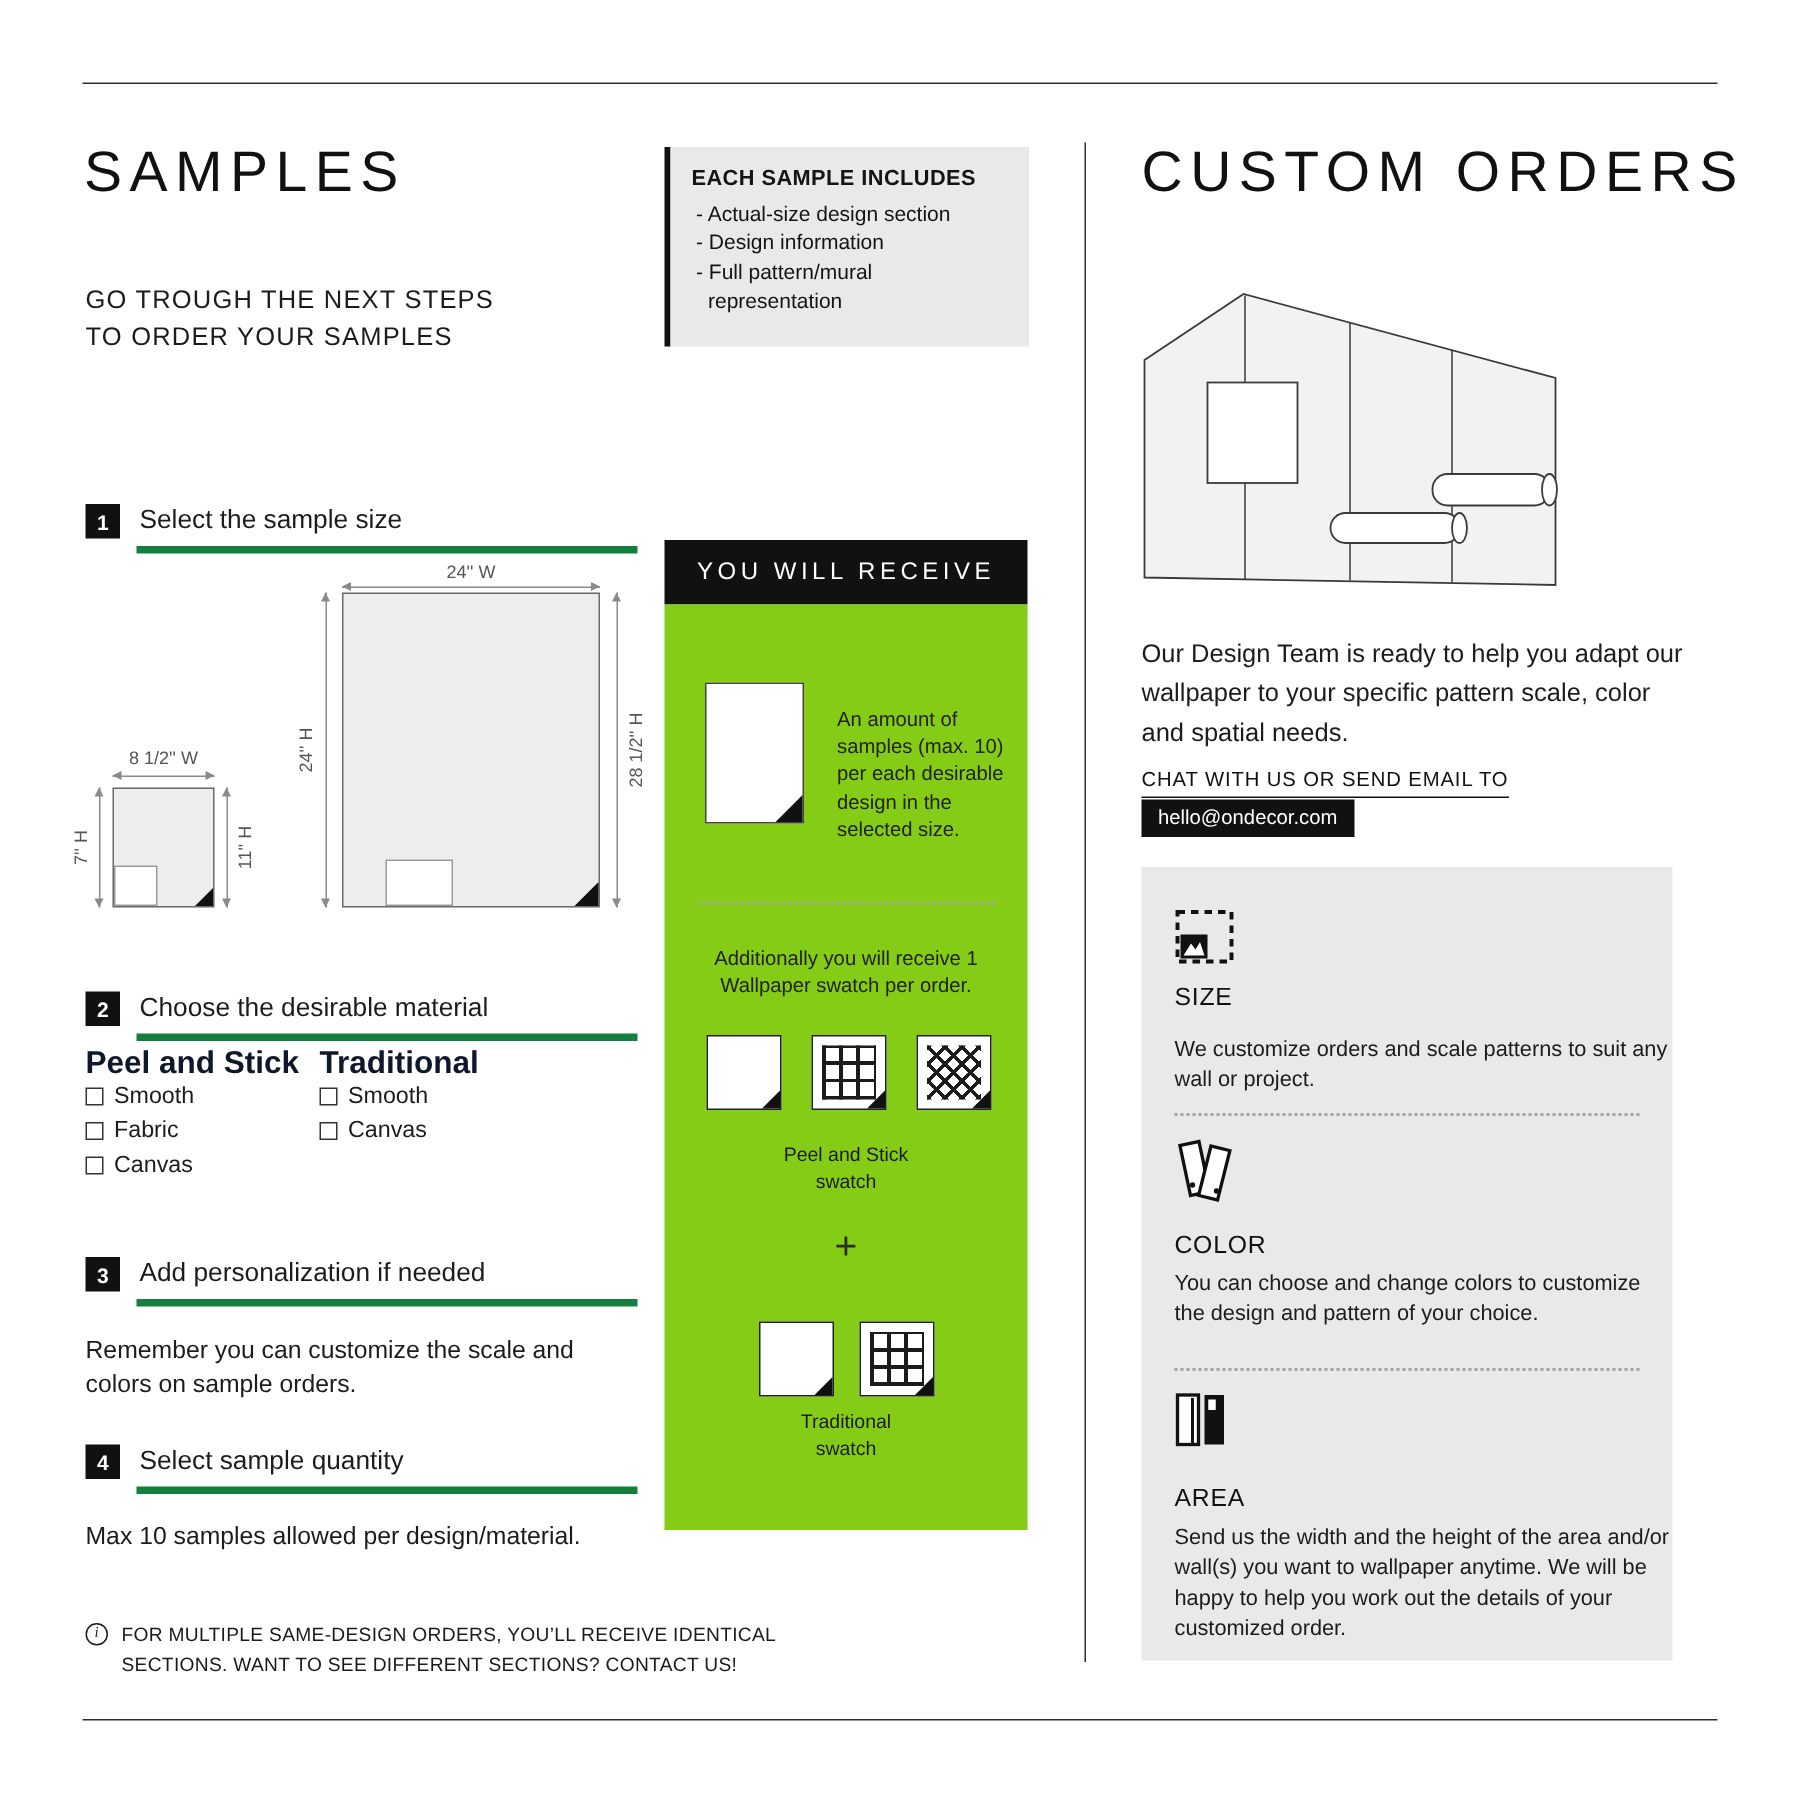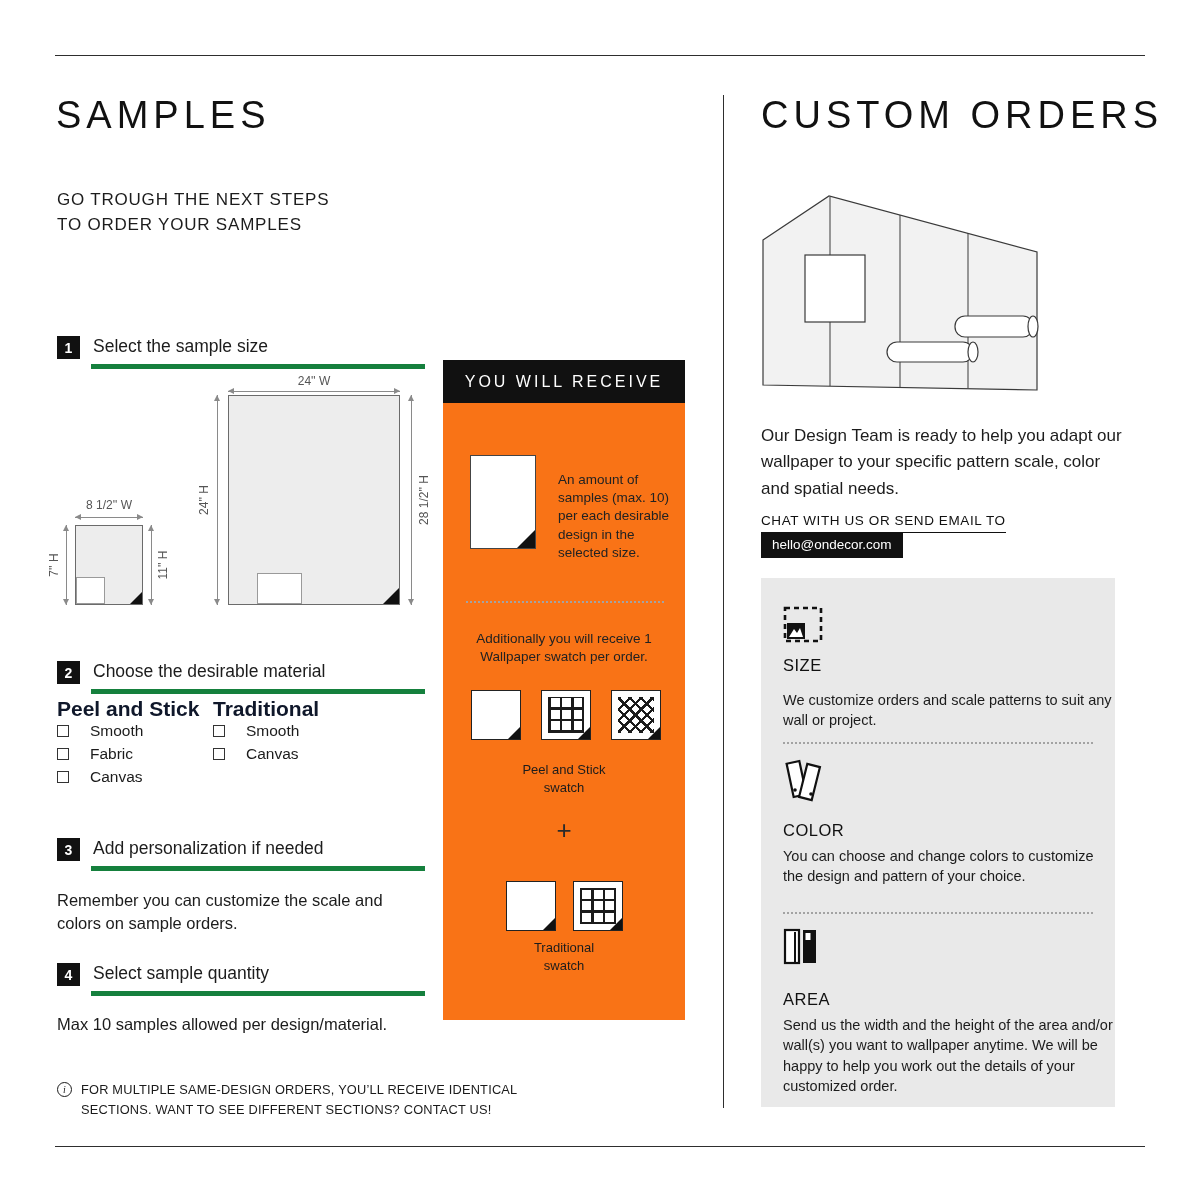--- a/index.html
+++ b/index.html
@@ -39,34 +39,34 @@
   .dim-h::after { right: 0; border-left: 6px solid #8a8a8a; }
   .dim-v { position: absolute; width: 1px; background: #8a8a8a; }
   .dim-v::before, .dim-v::after { content: ""; position: absolute; left: -3px;
       border-left: 3.5px solid transparent; border-right: 3.5px solid transparent; }
   .dim-v::before { top: 0; border-bottom: 6px solid #8a8a8a; }
   .dim-v::after { bottom: 0; border-top: 6px solid #8a8a8a; }
   .dim-label { position: absolute; font-size: 12px; color: #555; white-space: nowrap; transform: translate(-50%, -50%); }
   .dim-label.v { transform: translate(-50%, -50%) rotate(-90deg); }
 
   .mat-title { font-size: 21px; font-weight: bold; color: #0f172a; }
-  .mat-opt { position: absolute; display: flex; align-items: center; gap: 21px; font-size: 15.5px; color: #1c1c1c; }
+  .mat-opt { position: absolute; display: flex; align-items: center; gap: 7px; font-size: 15.5px; color: #1c1c1c; }
   .checkbox { width: 12px; height: 12px; border: 1.4px solid #333; display: inline-block; background: #fff; }
 
   .body-text { font-size: 16.5px; line-height: 1.4; color: #1c1c1c; margin-top: 16px; }
 
   .footnote { display: flex; gap: 9px; font-size: 12.8px; letter-spacing: 0.2px; line-height: 1.55; color: #1b1b1b; }
   .info-icon { width: 15px; height: 15px; border: 1.2px solid #1b1b1b; border-radius: 50%; flex: 0 0 auto;
                position: relative; margin-top: 2px; }
   .info-icon::before { content: "i"; position: absolute; left: 50%; top: 50%; transform: translate(-50%, -54%);
                font-size: 10px; font-family: "Liberation Serif", serif; font-style: italic; }
 
   .mid-header { position: absolute; background: #111; color: #fff; display: flex; align-items: center;
                 justify-content: center; font-size: 16px; letter-spacing: 3px; }
-  .mid-panel { position: absolute; background: #f97316; }
+  .mid-panel { position: absolute; background: #84cc16; }
   .mid-text { font-size: 13.5px; line-height: 1.35; color: #222; }
   .dotted { border-top: 2px dotted #a3a3a3; }
 
   .page-icon { position: absolute; background: #fff; border: 1px solid #444; }
   .swatch { position: absolute; width: 50px; height: 50px; background: #fff; border: 1.5px solid #222; }
   .swatch .pattern { position: absolute; inset: 6px; }
   .pattern-grid { background-image:
       repeating-linear-gradient(0deg, #1b1b1b 0 2.5px, transparent 2.5px 11.5px),
       repeating-linear-gradient(90deg, #1b1b1b 0 2.5px, transparent 2.5px 11.5px); }
   .pattern-cross { background-image:
@@ -88,20 +88,29 @@
 <div class="page">
 
   <div class="hr" style="left:55px; top:55px; width:1090px;"></div>
   <div class="hr" style="left:55px; top:1146px; width:1090px;"></div>
   <div class="vr" style="left:723px; top:95px; height:1013px;"></div>
 
   <div class="abs big-title" style="left:56px; top:94px;">SAMPLES</div>
   <div class="abs subtitle" style="left:57px; top:188px;">GO TROUGH THE NEXT STEPS
 TO ORDER YOUR SAMPLES</div>
 
+  <div class="abs includes-wrap" style="left:443px; top:98px;">
+    <div class="includes-bar"></div>
+    <div class="includes-box">
+      <div class="includes-title">EACH SAMPLE INCLUDES</div>
+      <div class="inc-item">Actual-size design section</div>
+      <div class="inc-item">Design information</div>
+      <div class="inc-item">Full pattern/mural representation</div>
+    </div>
+  </div>
 
   <div class="abs step" style="left:57px; top:336px;">
     <div class="step-num">1</div>
     <div class="step-label">Select the sample size</div>
   </div>
 
   <div class="rect-sample" style="left:228px; top:395px; width:172px; height:210px;">
     <div class="inner-page" style="left:28px; bottom:0; width:45px; height:31px;"></div>
     <div class="curl"></div>
   </div>

